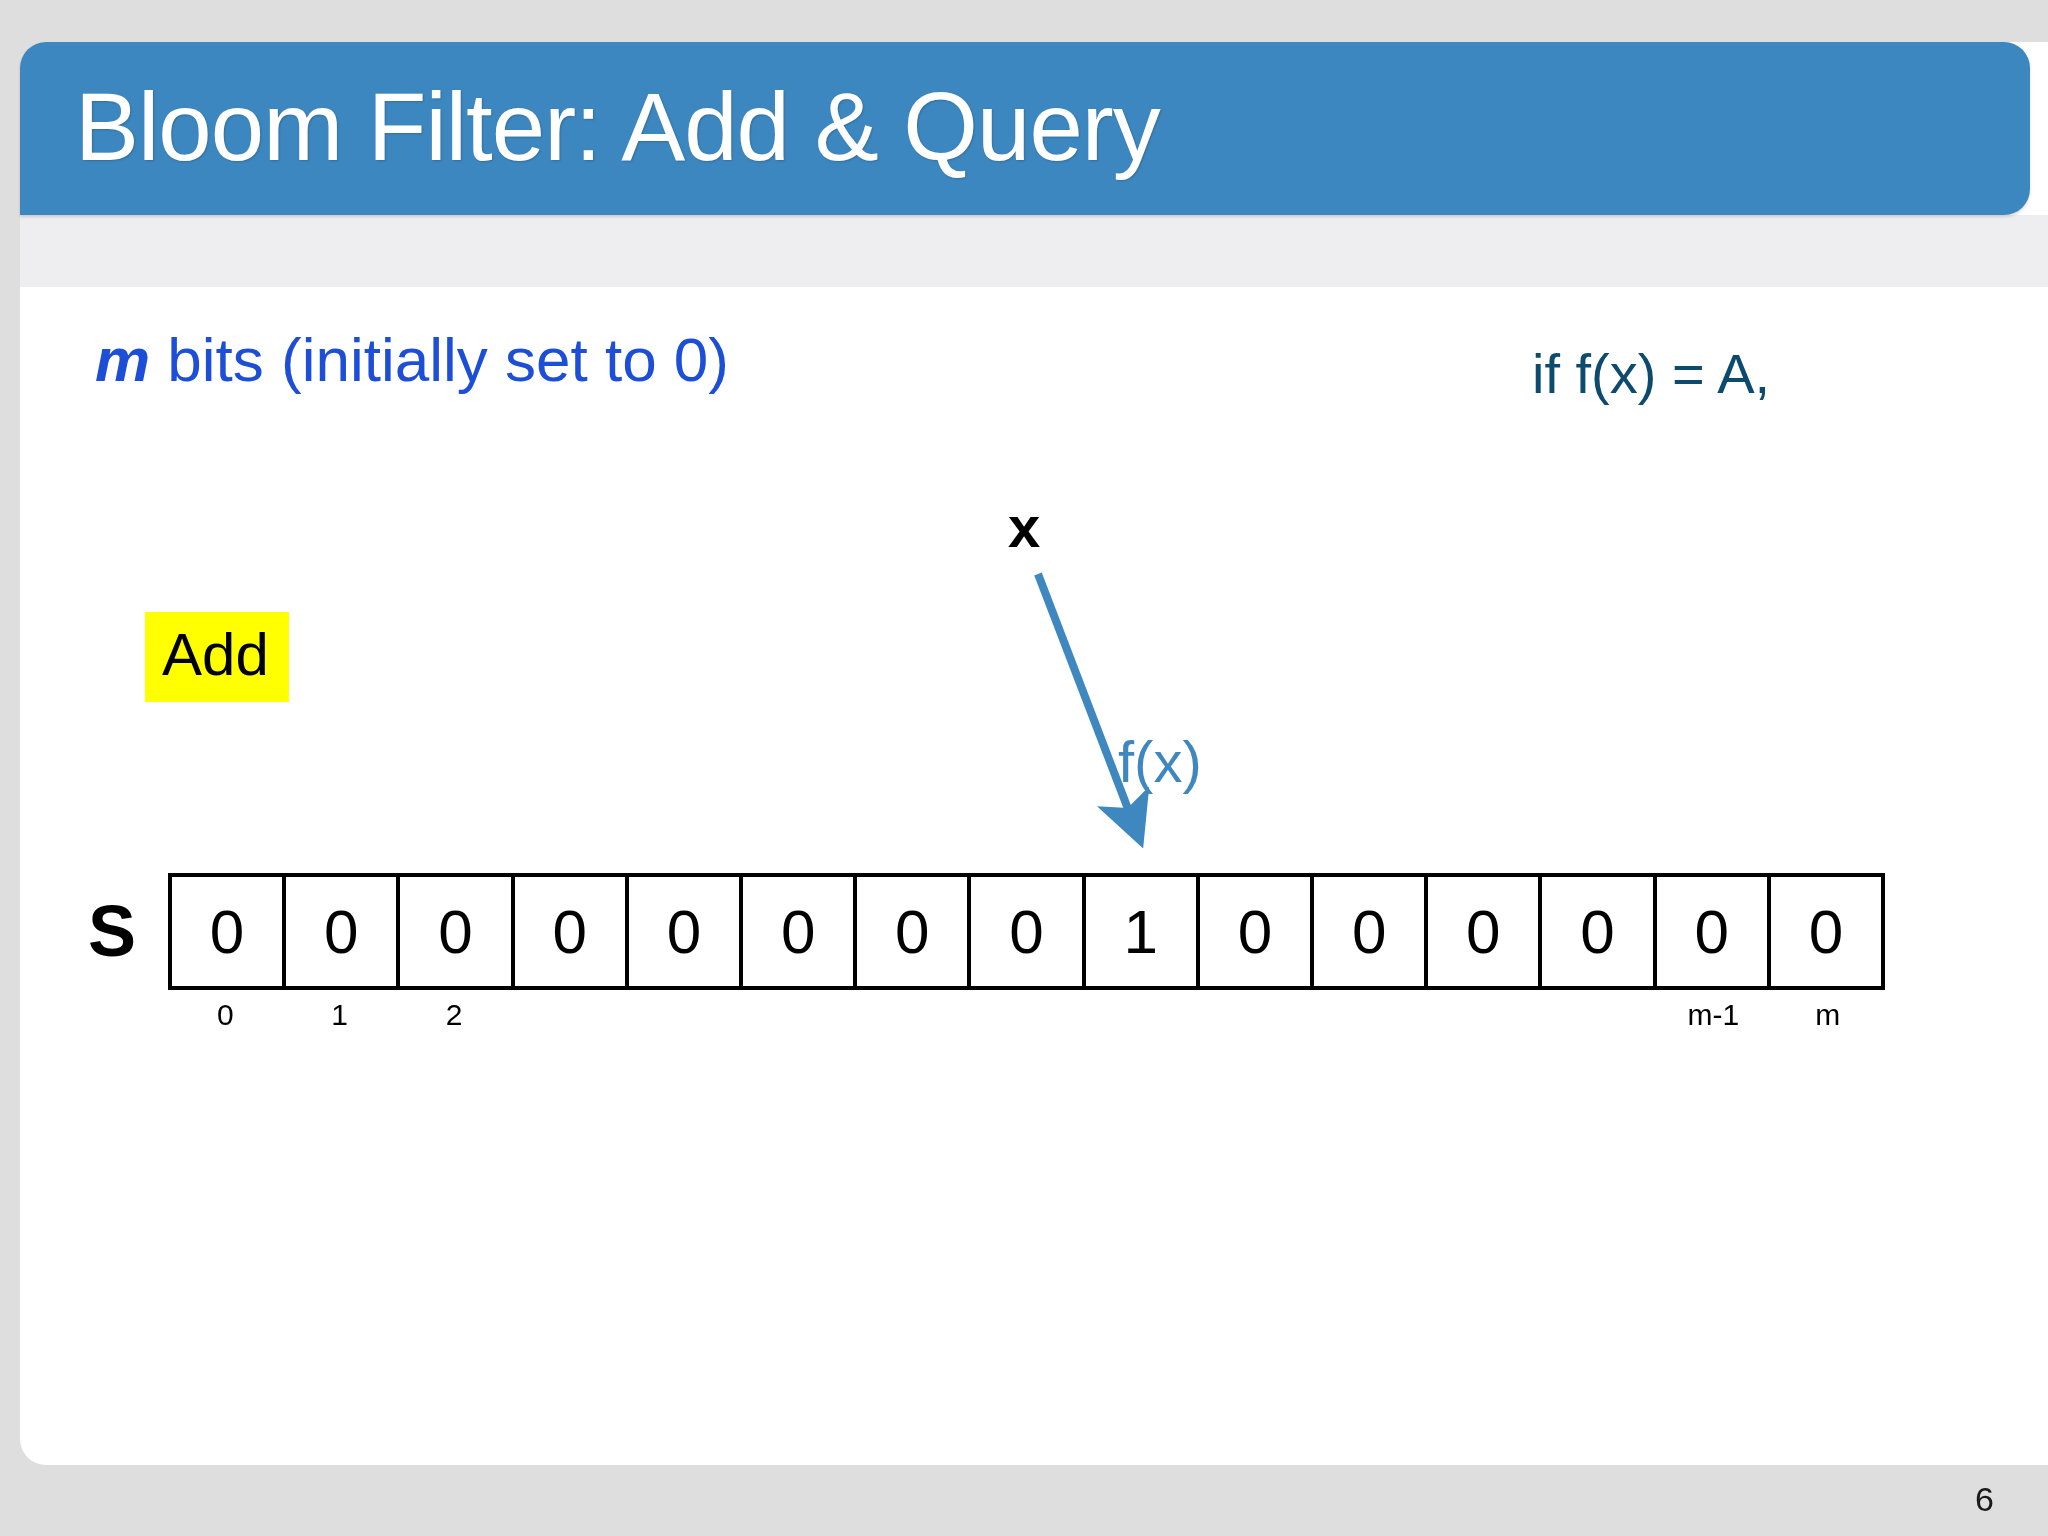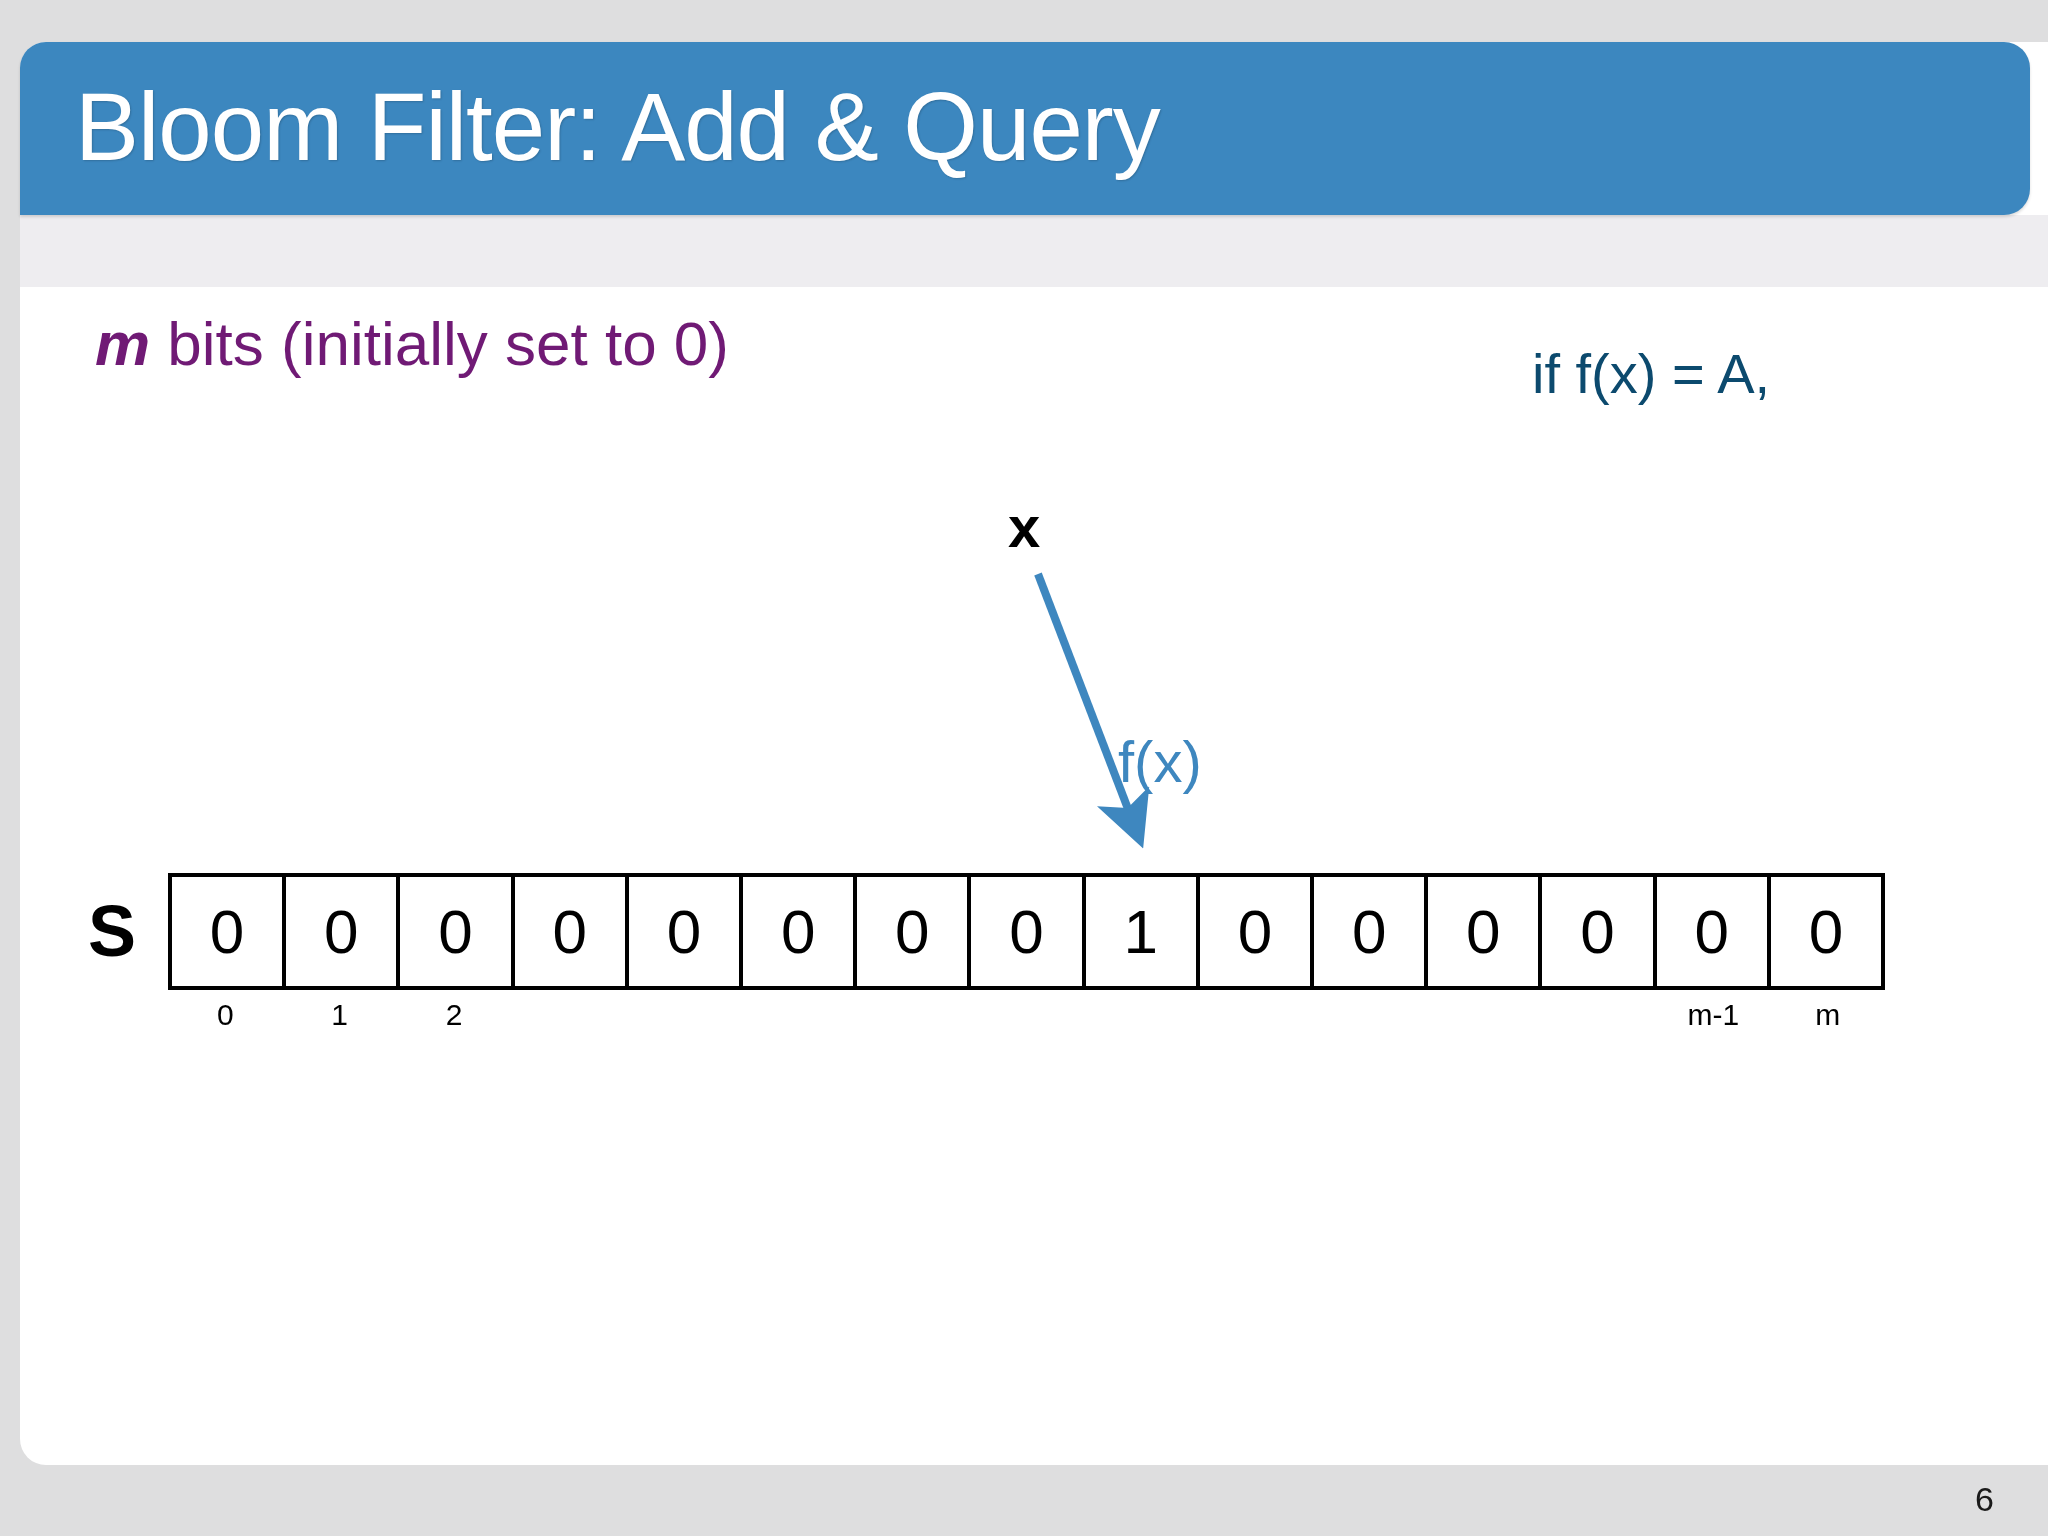--- a/index.html
+++ b/index.html
@@ -68,22 +68,22 @@
     letter-spacing: -1px;
     white-space: nowrap;
     font-family: "Liberation Sans", sans-serif;
     text-shadow: 1px 1px 2px rgba(0,0,0,0.18);
   }
 
   
   .lead-block {
     position: absolute;
     left: 95px;
-    top: 306px;
-    color: #701a75;
+    top: 322px;
+    color: #1d4ed8;
     font-size: 62px;
     line-height: 1.23;
     white-space: nowrap;
   }
   .lead-block .sym {
     font-weight: bold;
     font-style: italic;
   }
 
   .rule-block {
@@ -212,20 +212,21 @@
   </div>
 
   <div class="lead-block">
     <div><span class="sym">m</span><span> bits (initially set to 0)</span></div>
   </div>
 
   <div class="rule-block">
     <div>if f(x) = A,</div>
   </div>
 
+  <div class="add-chip">Add</div>
 
   <div class="x-label">x</div>
 
   <svg class="arrow-svg" viewBox="0 0 300 340" xmlns="http://www.w3.org/2000/svg">
     <defs>
       <marker id="ah" markerWidth="7" markerHeight="7" refX="5.2" refY="3.5" orient="auto">
         <path d="M0,0 L7,3.5 L0,7 L1.6,3.5 Z" fill="#3e87bf"></path>
       </marker>
     </defs>
     <line x1="58" y1="34" x2="158" y2="295" stroke="#3e87bf" stroke-width="8" marker-end="url(#ah)"></line>

